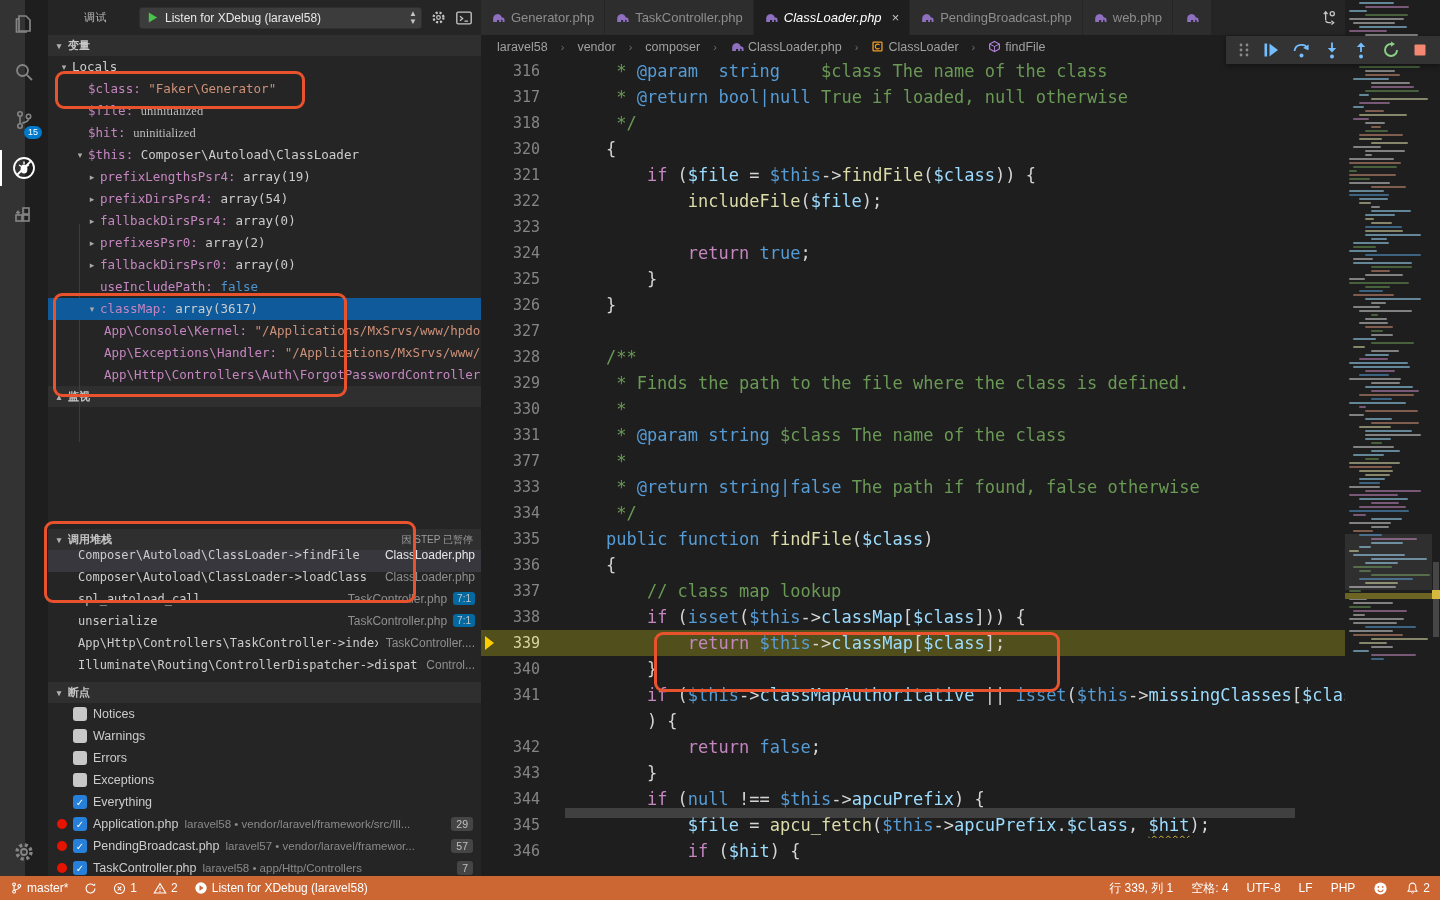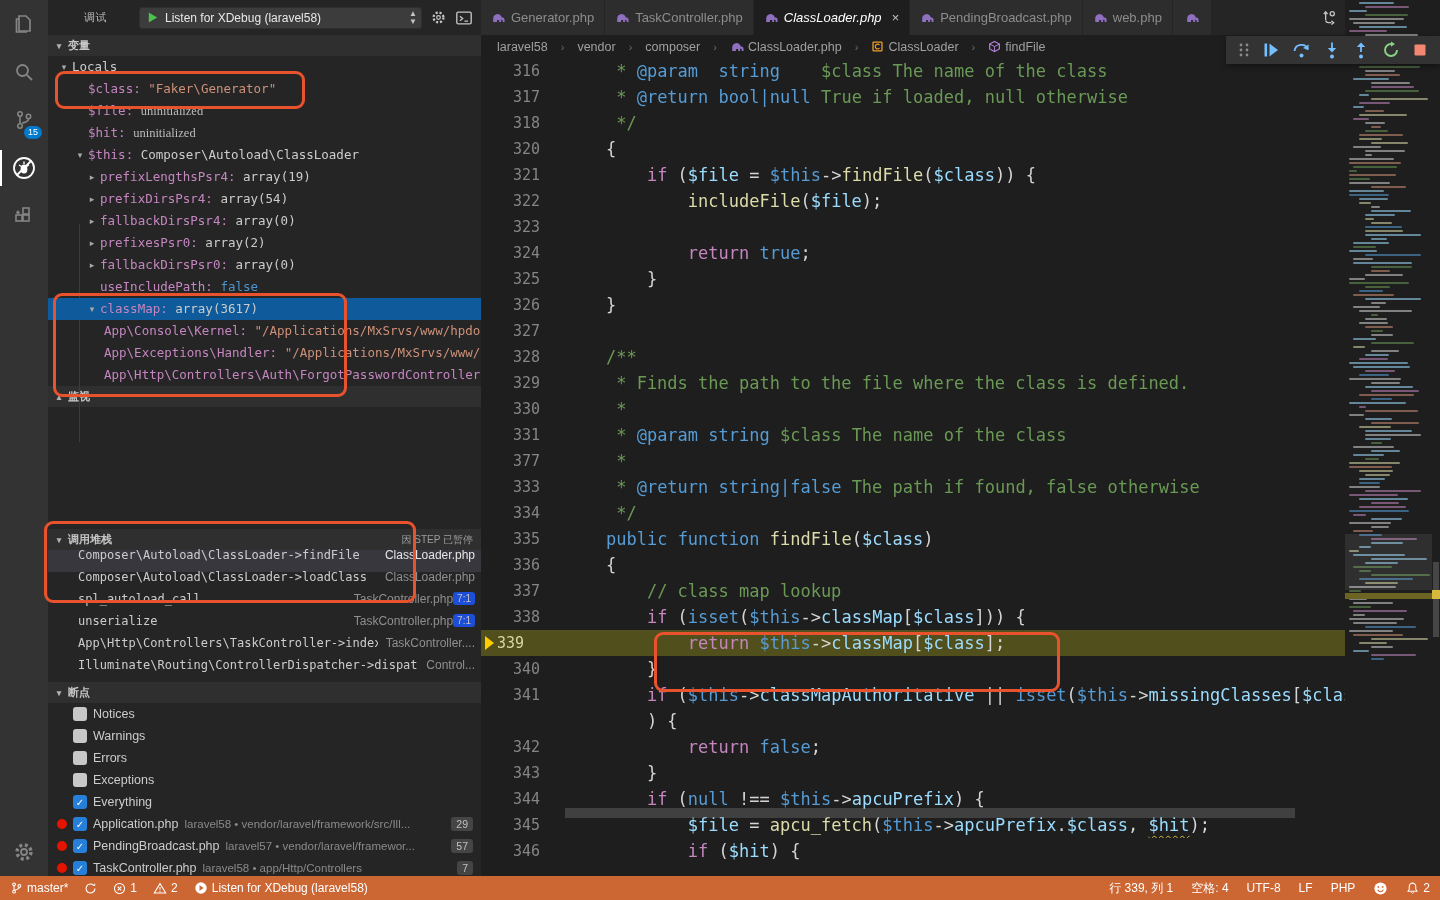--- a/index.html
+++ b/index.html
@@ -5,21 +5,21 @@
   :root{
     --annotation:#E8522C; --statusbar:#CC6633; --selection:#0E5A9A;
     --badge:#007ACC; --currentline:#514F1C;
   }
   *{margin:0;padding:0;box-sizing:border-box;}
   html,body{width:1440px;height:900px;overflow:hidden;background:#1e1e1e;
     font-family:"Liberation Sans",sans-serif;-webkit-font-smoothing:antialiased;}
   .mono{font-family:"DejaVu Sans Mono",monospace;}
 
   
-  #activitybar{position:absolute;left:0;top:0;width:48px;height:876px;background:#333333;z-index:5;}
+  #activitybar{position:absolute;left:0;top:0;width:25px;height:876px;background:#333333;z-index:5;}
   .ab-item{position:relative;width:48px;height:48px;display:flex;align-items:center;justify-content:center;color:#858585;}
   .ab-item.active{color:#ffffff;}
   .ab-item.active::before{content:"";position:absolute;left:0;top:6px;bottom:6px;width:2px;background:#fff;}
   .ab-badge{position:absolute;right:6px;bottom:5px;background:var(--badge);color:#fff;font-size:9px;
     border-radius:9px;padding:1px 4px;line-height:11px;}
   .ab-bottom{position:absolute;bottom:0;left:0;width:48px;}
 
   
   #sidebar{position:absolute;left:48px;top:0;width:433px;height:876px;background:#252526;color:#cccccc;overflow:hidden;z-index:4;}
   #side-header{height:35px;display:flex;align-items:center;padding:0 8px 0 36px;gap:8px;}
@@ -39,21 +39,21 @@
   .v-str{color:#ce9178;}
   .v-muted{color:#bcbcbc;font-family:Liberation Serif, serif;}
   .v-bool{color:#4e94ce;}
   .v-plain{color:#cccccc;}
   #watch-empty{height:122px;}
   .stack-row{display:flex;align-items:center;height:22px;font-size:12px;padding:0 6px 13px 30px;color:#cccccc;}
   .stack-row.selected{background:#37373d;}
   .stack-name{font-family:"DejaVu Sans Mono",monospace;white-space:nowrap;overflow:hidden;flex:1;}
   .stack-file{color:#8f8f8f;font-size:12px;margin-left:8px;flex-shrink:0;}
   .stack-file.bright{color:#e5e5e5;}
-  .stack-badge{background:#1d4ed8;color:#c5c5c5;font-size:10px;border-radius:3px;padding:1px 4px;flex-shrink:0;}
+  .stack-badge{margin-left:6px;background:#0369a1;color:#c5c5c5;font-size:10px;border-radius:3px;padding:1px 4px;flex-shrink:0;}
   .bp-row{display:flex;align-items:center;height:22px;font-size:12.5px;color:#cccccc;padding-left:9px;gap:6px;white-space:nowrap;overflow:hidden;}
   .bp-dot{width:10px;height:10px;border-radius:50%;background:#e51400;flex-shrink:0;}
   .bp-dot.none{background:transparent;}
   .cbx{width:14px;height:14px;border-radius:3px;flex-shrink:0;display:flex;align-items:center;justify-content:center;}
   .cbx.off{background:#c8c8c8;}
   .cbx.on{background:#2680d9;color:#fff;font-size:10px;}
   .bp-desc{color:#8a8a8a;font-size:11.5px;overflow:hidden;flex:1;}
   .bp-line{margin-left:auto;margin-right:8px;background:#454545;color:#c0c0c0;font-size:10.5px;border-radius:3px;padding:1px 5px;flex-shrink:0;}
   #indent-guide{position:absolute;left:31px;top:168px;height:218px;width:1px;background:#3c3c3c;}
 
@@ -71,21 +71,21 @@
 
   #debug-toolbar{position:absolute;top:36px;right:0;width:214px;height:28px;background:#333333;
     display:flex;align-items:center;justify-content:space-evenly;z-index:9;box-shadow:0 2px 6px rgba(0,0,0,.4);}
 
   #code{position:absolute;left:0;top:58px;width:864px;height:818px;overflow:hidden;}
   .crow{position:relative;height:26px;line-height:26px;width:864px;overflow:hidden;
     font-family:"DejaVu Sans Mono",monospace;font-size:17px;white-space:pre;}
   .crow .ln{position:absolute;left:0;top:0;width:59px;text-align:right;color:#858585;font-size:15px;}
   .crow .txt{display:block;padding-left:84px;}
   .crow.current{background:var(--currentline);}
-  .crow.current .ln{color:#d7d7a0;text-align:center;}
+  .crow.current .ln{color:#d7d7a0;}
   .crow .arrow{position:absolute;left:4px;top:6px;width:0;height:0;border-left:9px solid #ffcc00;
     border-top:7px solid transparent;border-bottom:7px solid transparent;}
   .s-cmt{color:#6a9955;} .s-kw{color:#569cd6;} .s-ctl{color:#c586c0;} .s-fn{color:#dcdcaa;}
   .s-var{color:#9cdcfe;} .s-this{color:#569cd6;} .s-pun{color:#d4d4d4;}
   .s-varu{color:#9cdcfe;text-decoration:underline wavy #d7ba3d;text-underline-offset:4px;text-decoration-thickness:1px;}
 
   #minimap{position:absolute;left:864px;top:0;width:87px;height:818px;background:#1e1e1e;overflow:hidden;}
   .mm-row{height:2px;margin:2px 0 0 0;border-radius:1px;opacity:.55;}
   #mm-slider{position:absolute;left:0;top:534px;width:87px;height:56px;background:rgba(255,255,255,.08);}
   #mm-band{position:absolute;left:0;top:593px;width:87px;height:6px;background:#6b6422;}

